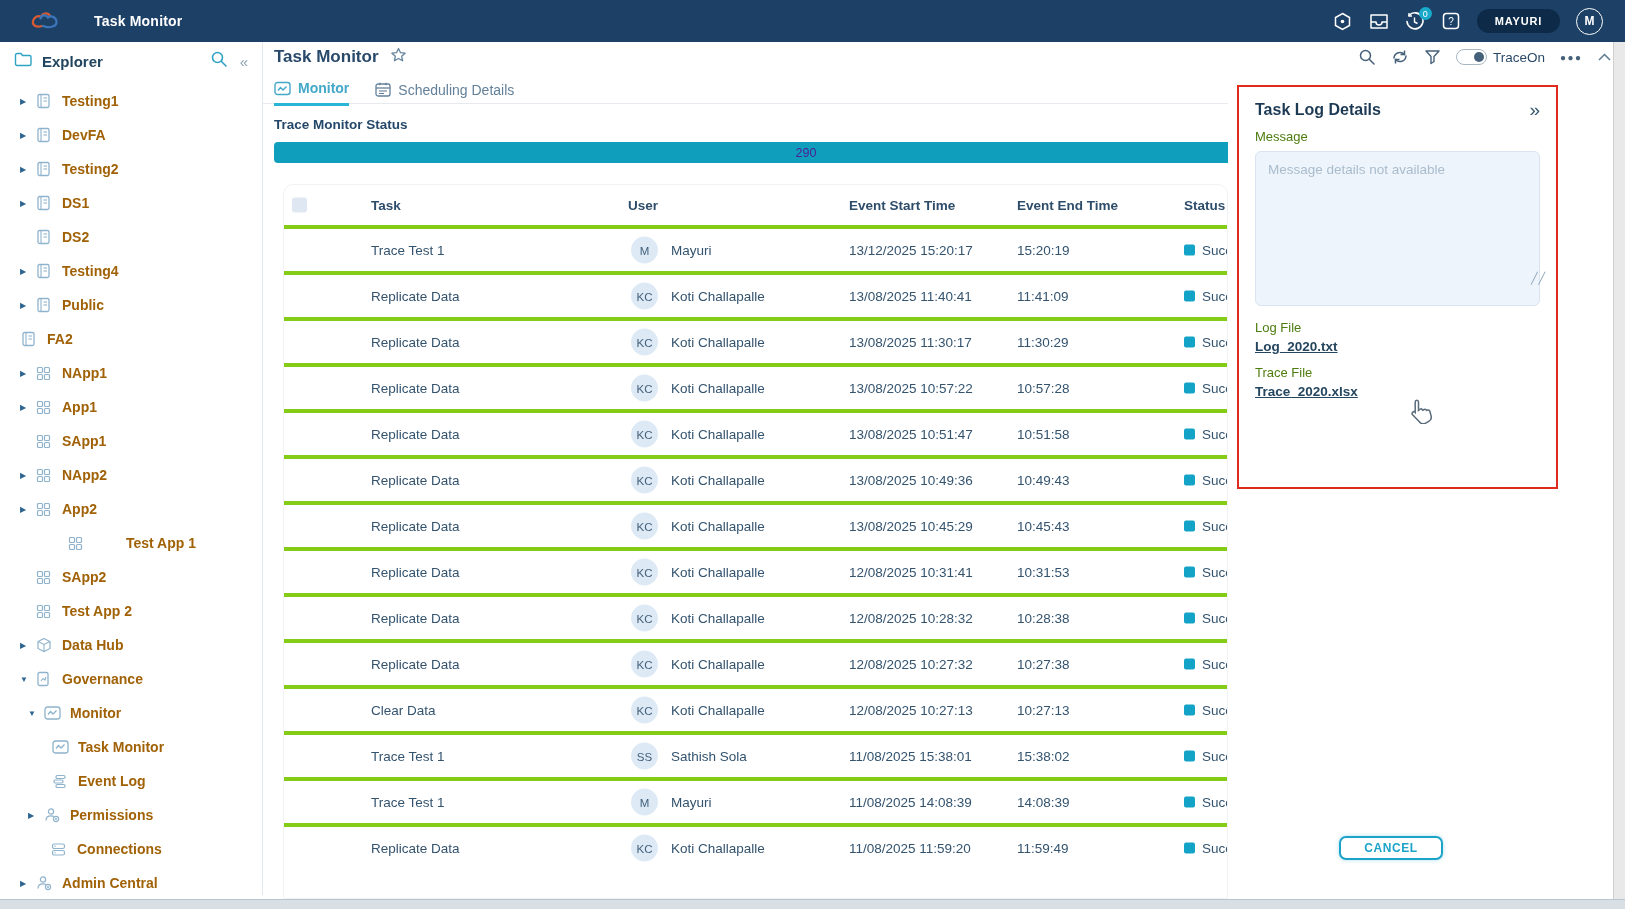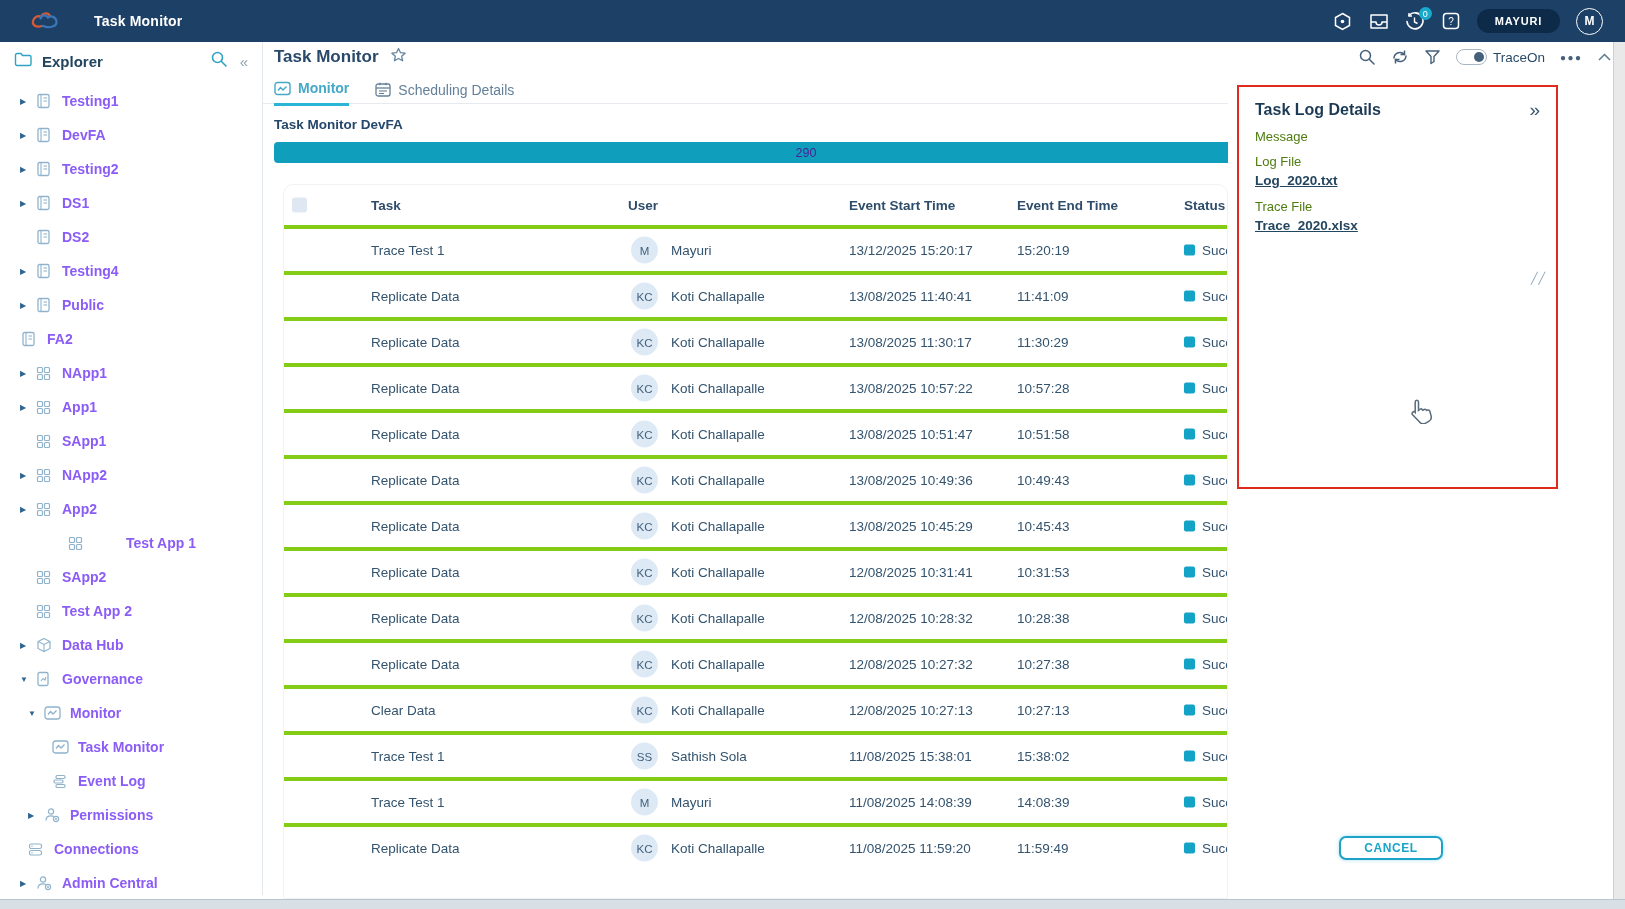--- a/index.html
+++ b/index.html
@@ -24,21 +24,21 @@
   .sidebar { position:absolute; left:0; top:42px; width:263px; height:853px;
     background:#fff; border-right:1px solid #e3e8ec; }
   .sidebar-header { height:34px; display:flex; align-items:center; padding:0 14px; margin-top:2px; }
   .sidebar-title { font-size:15px; font-weight:700; color:#22455f; margin-left:10px; }
   .sb-tools { margin-left:auto; display:flex; align-items:center; gap:12px; }
   .collapse-glyph { color:#8fa4b3; font-size:15px; cursor:pointer; }
   .tree { margin-top:6px; }
   .tree-item { height:34px; display:flex; align-items:center; cursor:pointer; }
   .tree-arrow { width:16px; font-size:8px; color:#2e6591; flex:0 0 16px; text-align:left; }
   .tree-icon { width:17px; height:17px; flex:0 0 17px; margin-right:9px; display:flex; align-items:center; }
-  .tree-label { font-size:14px; font-weight:600; color:#8b5cf6; white-space:nowrap; }
+  .tree-label { font-size:14px; font-weight:600; color:#a16207; white-space:nowrap; }
 
   
   .page-title-row { position:absolute; left:274px; top:47px; display:flex; align-items:center; gap:11px; }
   .page-title { font-size:17px; font-weight:600; color:#29496b; }
   .top-actions { position:absolute; top:48px; left:1358px; display:flex; align-items:center; gap:15px; z-index:30; }
   .ta-icon { display:flex; align-items:center; cursor:pointer; }
   .toggle-wrap { display:flex; align-items:center; gap:6px; cursor:pointer; }
   .toggle-pill { width:31px; height:16px; border:1px solid #a8b7c2; border-radius:9px; position:relative; background:#fff; }
   .toggle-knob { position:absolute; right:2px; top:2px; width:10px; height:10px; border-radius:50%; background:#44607a; }
   .toggle-label { font-size:13.5px; color:#2a4a68; }
@@ -408,21 +408,21 @@
         <span class="tree-icon">
           <svg width="16" height="16" viewBox="0 0 16 16">
             <circle cx="7" cy="4.5" r="2.6" fill="none" stroke="#8fb3cc" stroke-width="1.2"></circle>
             <path d="M2 13.5 c0-3 2.2-4.6 5-4.6 1 0 2 .2 2.8.7" fill="none" stroke="#8fb3cc" stroke-width="1.2"></path>
             <circle cx="12" cy="12" r="2.6" fill="none" stroke="#8fb3cc" stroke-width="1.1"></circle>
             <path d="M12 10.8 v2.4 M10.8 12 h2.4" stroke="#8fb3cc" stroke-width="1"></path>
           </svg>
         </span>
         <span class="tree-label">Permissions</span>
       </div>
-      <div class="tree-item" style="padding-left: 12px;">
+      <div class="tree-item" style="padding-left: 35px;">
         <span class="tree-arrow"></span>
         <span class="tree-icon">
           <svg width="15" height="15" viewBox="0 0 15 15">
             <rect x="1.5" y="2" width="12" height="4.5" rx="1.8" fill="none" stroke="#8fb3cc" stroke-width="1.2"></rect>
             <rect x="1.5" y="8.5" width="12" height="4.5" rx="1.8" fill="none" stroke="#8fb3cc" stroke-width="1.2"></rect>
             <circle cx="4" cy="4.2" r=".7" fill="#8fb3cc"></circle>
             <circle cx="4" cy="10.7" r=".7" fill="#8fb3cc"></circle>
           </svg>
         </span>
         <span class="tree-label">Connections</span>
@@ -499,21 +499,21 @@
         <line x1="1" y1="6" x2="15" y2="6" stroke="#63809a" stroke-width="1.3"></line>
         <line x1="5" y1="0.8" x2="5" y2="3.2" stroke="#63809a" stroke-width="1.3"></line>
         <line x1="11" y1="0.8" x2="11" y2="3.2" stroke="#63809a" stroke-width="1.3"></line>
         <line x1="4" y1="9" x2="12" y2="9" stroke="#63809a" stroke-width="1.1"></line>
         <line x1="4" y1="11.5" x2="9" y2="11.5" stroke="#63809a" stroke-width="1.1"></line>
       </svg>
     <span>Scheduling Details</span>
   </div>
 </div>
 
-<div class="status-label">Task Monitor DevFA</div>
+<div class="status-label">Trace Monitor Status</div>
 
 <div class="progress-bar">
   <span class="progress-text">290</span>
 </div>
 
 <div class="table-card">
   <div class="thead">
     <span class="cell c-check"></span>
     <span class="cell hcell c-task">Task</span>
     <span class="cell hcell h-user">User</span>
@@ -679,20 +679,21 @@
     </div>
 </div>
 
 <div class="right-panel">
   <div class="highlight-box">
     <div class="panel-title-row">
       <span class="panel-title">Task Log Details</span>
       <span class="panel-collapse">»</span>
     </div>
     <div class="field-label">Message</div>
+    <textarea class="msg-area" placeholder="Message details not available" style=""></textarea>
     <span class="resize-glyph">╱ ╱</span>
     <div class="field-label">Log File</div>
     <a class="file-link">Log_2020.txt</a>
     <div class="field-label">Trace File</div>
     <a class="file-link">Trace_2020.xlsx</a>
   </div>
   <span class="hand-cursor">
     <svg width="24" height="26" viewBox="0 0 17 19">
         <path d="M6.2 1.6 c.7 0 1.2.5 1.2 1.3 v6.2 l1.1-.9 c.5-.4 1.2-.3 1.6.2 l.4.5 .9-.5 c.5-.3 1.1-.2 1.5.2 l.4.5 .8-.3 c.7-.2 1.4.2 1.6.9 l.9 3.4 c.4 1.6-.3 3.2-1.7 4 l-2.2 1.2 c-1.5.8-3.4.5-4.5-.8 L3.1 12.3 c-.5-.6-.4-1.5.2-2 .5-.4 1.3-.4 1.7.1 V2.9 c0-.8.5-1.3 1.2-1.3 z" fill="#fff" stroke="#5a6b7a" stroke-width="1.1"></path>
       </svg>

